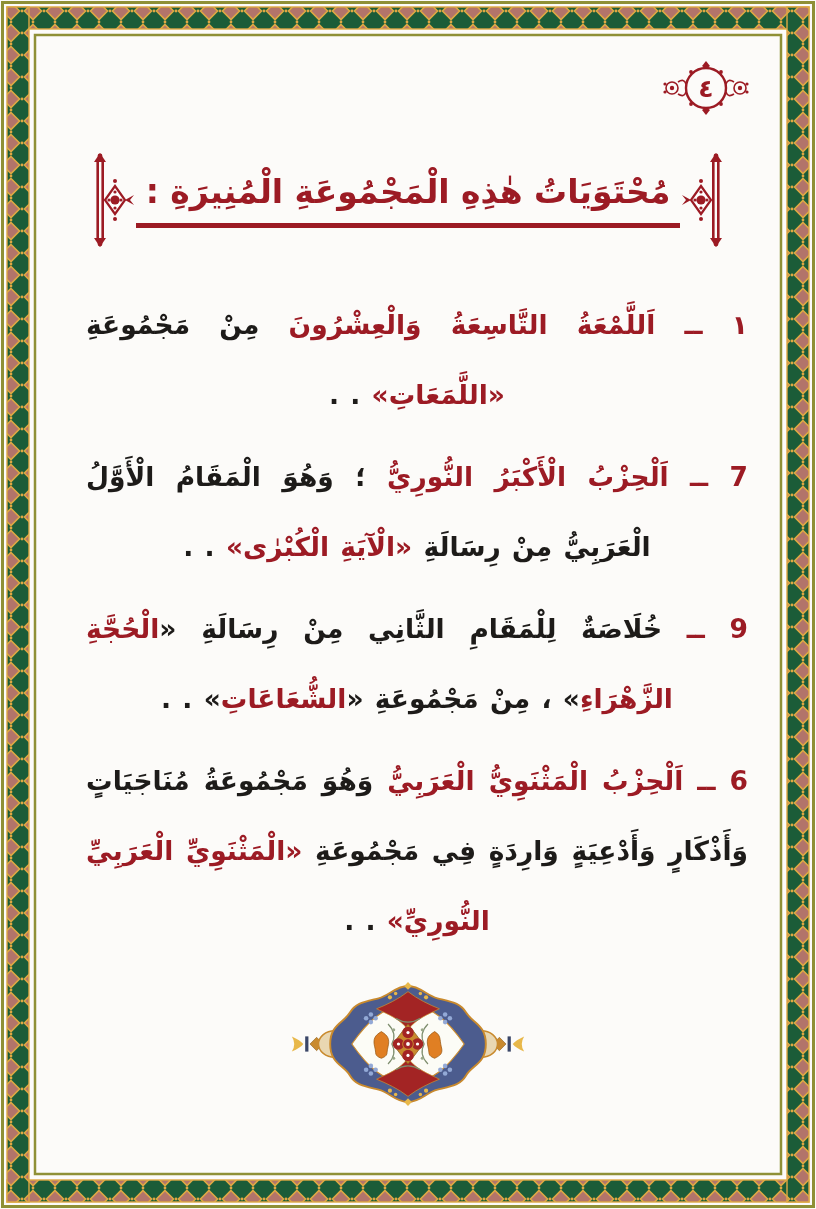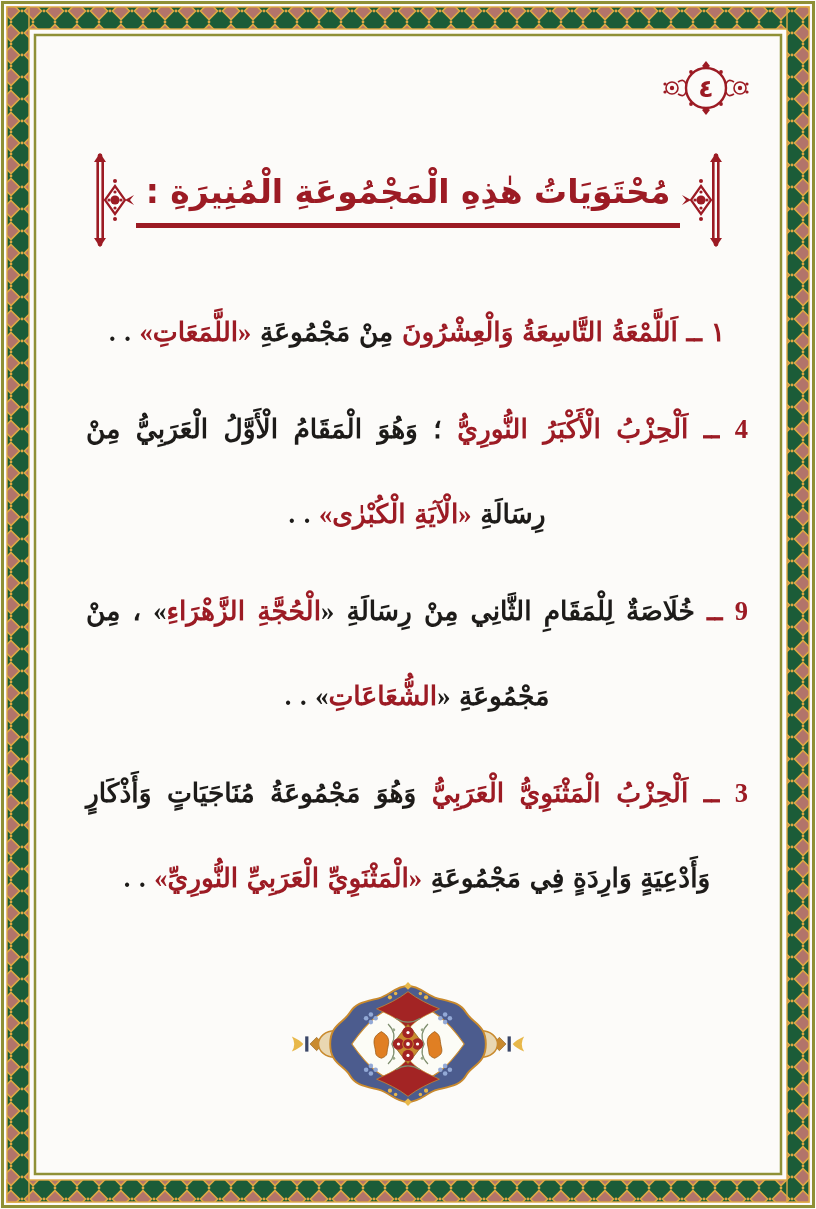--- a/index.html
+++ b/index.html
@@ -28,22 +28,22 @@
   }
   .bracket{width:46px; height:98px; flex:0 0 auto;}
   .bracket.flip{transform:scaleX(-1);}
   
   .items{
     position:absolute; top:290px; left:86px; right:68px;
     direction:rtl; unicode-bidi:embed;
   }
   .items p{
     margin:0 0 12px 0; font-size:26.5px; font-weight:bold; color:var(--ink);
-    line-height:85px; text-align:justify; text-align-last:center;
-    -moz-text-align-last:center; word-spacing:2px;font-family:Liberation Serif, serif;
+    line-height:70px; text-align:justify; text-align-last:center;
+    -moz-text-align-last:center; word-spacing:2px;
   }
   .items .red{color:var(--red);}
   .items .ink{color:var(--ink);}
   
   .rosette{position:absolute; top:980px; left:50%; transform:translateX(-50%);
     width:238px; height:128px;}
   .rosette svg{width:100%; height:100%;}
 </style>
 </head>
 <body>
@@ -129,23 +129,23 @@
       <circle cx="15" cy="49" r="1.6" fill="#9c1b24"></circle>
         <circle cx="27" cy="49" r="1.6" fill="#9c1b24"></circle>
       <path d="M11 49 L2 44 L6 49 L2 54 Z" fill="#9c1b24"></path>
       <circle cx="21" cy="30" r="2" fill="#9c1b24"></circle>
         <circle cx="21" cy="68" r="2" fill="#9c1b24"></circle>
     </svg>
   </div>
 
   <div class="items" lang="ar">
       <p><span class="red">١ ــ اَللَّمْعَةُ التَّاسِعَةُ وَالْعِشْرُونَ </span><span class="ink">مِنْ مَجْمُوعَةِ </span><span class="red">«اللَّمَعَاتِ»</span><span class="ink"> . .</span></p>
-      <p><span class="red">4 ــ اَلْحِزْبُ الْأَكْبَرُ النُّورِيُّ </span><span class="ink">؛ وَهُوَ الْمَقَامُ الْأَوَّلُ الْعَرَبِيُّ مِنْ رِسَالَةِ </span><span class="red">«الْآيَةِ الْكُبْرٰى»</span><span class="ink"> . .</span></p>
+      <p><span class="red">7 ــ اَلْحِزْبُ الْأَكْبَرُ النُّورِيُّ </span><span class="ink">؛ وَهُوَ الْمَقَامُ الْأَوَّلُ الْعَرَبِيُّ مِنْ رِسَالَةِ </span><span class="red">«الْآيَةِ الْكُبْرٰى»</span><span class="ink"> . .</span></p>
       <p><span class="red">9 ــ </span><span class="ink">خُلَاصَةٌ لِلْمَقَامِ الثَّانِي مِنْ رِسَالَةِ «</span><span class="red">الْحُجَّةِ الزَّهْرَاءِ</span><span class="ink">» ، مِنْ مَجْمُوعَةِ «</span><span class="red">الشُّعَاعَاتِ</span><span class="ink">» . .</span></p>
-      <p><span class="red">3 ــ اَلْحِزْبُ الْمَثْنَوِيُّ الْعَرَبِيُّ </span><span class="ink">وَهُوَ مَجْمُوعَةُ مُنَاجَيَاتٍ وَأَذْكَارٍ وَأَدْعِيَةٍ وَارِدَةٍ فِي مَجْمُوعَةِ </span><span class="red">«الْمَثْنَوِيِّ الْعَرَبِيِّ النُّورِيِّ»</span><span class="ink"> . .</span></p>
+      <p><span class="red">6 ــ اَلْحِزْبُ الْمَثْنَوِيُّ الْعَرَبِيُّ </span><span class="ink">وَهُوَ مَجْمُوعَةُ مُنَاجَيَاتٍ وَأَذْكَارٍ وَأَدْعِيَةٍ وَارِدَةٍ فِي مَجْمُوعَةِ </span><span class="red">«الْمَثْنَوِيِّ الْعَرَبِيِّ النُّورِيِّ»</span><span class="ink"> . .</span></p>
     </div>
 
   <div class="rosette">
     <svg viewBox="0 0 250 134" aria-hidden="true">
 
       <path d="M3 59 Q12 63 15 67 Q12 71 3 75 Q8 67 3 59 Z" fill="#e8b84a"></path>
       <path d="M247 59 Q238 63 235 67 Q238 71 247 75 Q242 67 247 59 Z" fill="#e8b84a"></path>
       <rect x="17" y="59" width="3.4" height="16" fill="#3a4668"></rect>
       <rect x="229.6" y="59" width="3.4" height="16" fill="#3a4668"></rect>
       <path d="M29 60 L36 67 L29 74 L22 67 Z" fill="#c98a2e" stroke="#8a5e1e" stroke-width="0.6"></path>

